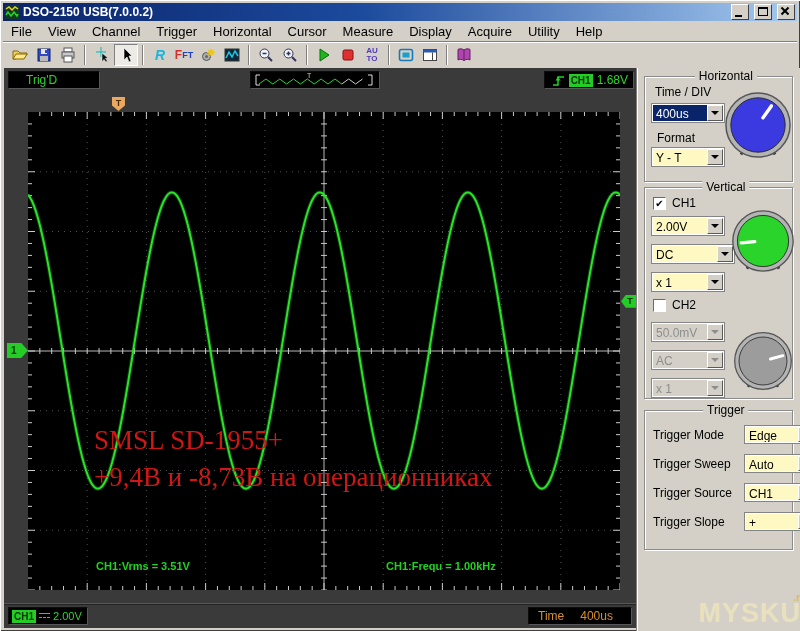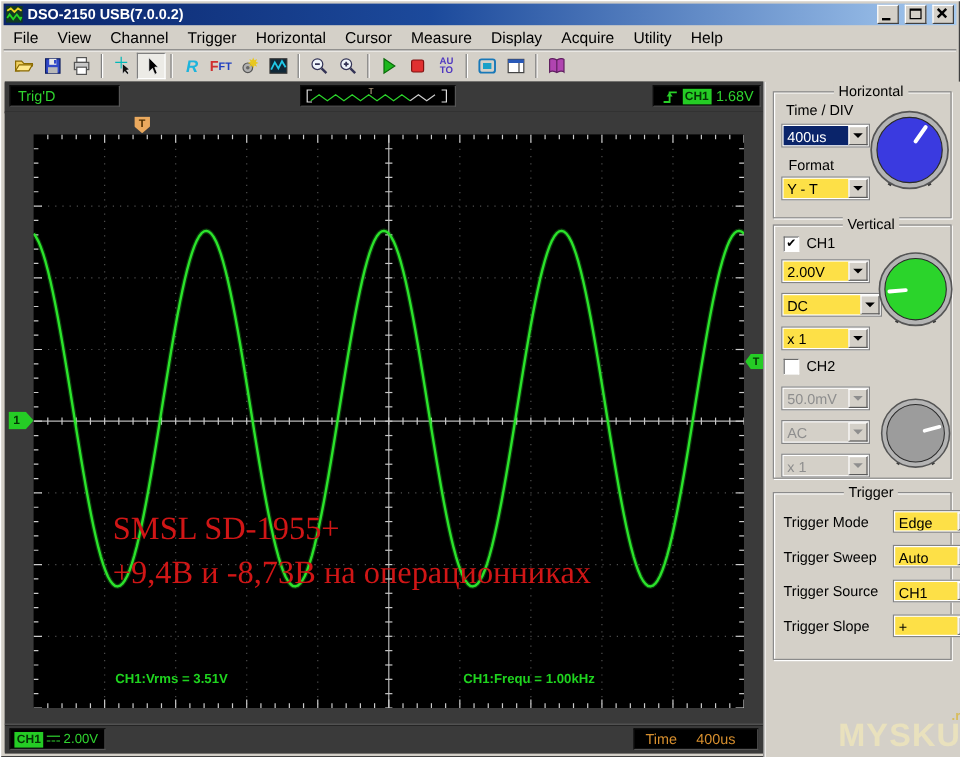--- a/index.html
+++ b/index.html
@@ -31,21 +31,21 @@
   .g-r{color:#1db4dc;font:bold italic 14px "Liberation Sans",sans-serif;}
   .g-f{color:#d03030;font:bold 12px "Liberation Sans",sans-serif;}
   .g-ft{color:#2040c0;font:bold 9px "Liberation Sans",sans-serif;}
   .g-auto{color:#5038c0;font:bold 8px/8px "Liberation Sans",sans-serif;text-align:center;}
   
   .left-client{position:absolute;left:4px;top:68px;width:632px;height:559px;background:#3a3a3a;}
   .tstatus{position:absolute;left:0;top:0;right:0;height:25px;background:#3a3a3a;
            border-bottom:1px solid #1f1f1f;box-shadow:0 1px 0 #4e4e4e;}
   .inset-box{position:absolute;top:3px;height:18px;background:#000;
      border:1px solid;border-color:#0d0d0d #565656 #565656 #0d0d0d;display:flex;align-items:center;box-sizing:border-box;}
-  #trig-box{left:4px;width:92px;padding-left:6px;color:#2fd32f;font-size:12px;}
+  #trig-box{left:4px;width:92px;padding-left:17px;color:#2fd32f;font-size:12px;}
   #preview-box{left:246px;width:130px;}
   #tinfo-box{left:540px;width:90px;gap:4px;padding:0 5px;justify-content:flex-end;}
   #tinfo-box .lvl{color:#2fd32f;font-size:12px;}
   .chbadge{background:#25cc25;color:#053305;font:bold 10px/13px "Liberation Sans",sans-serif;padding:0 2px;}
   
   .scope-backdrop{position:absolute;left:0;top:25px;right:0;height:510px;background:#3a3a3a;}
   #scope-grid{position:absolute;left:24px;top:19px;width:592px;height:478px;background:#000;}
   #scope-grid svg{position:absolute;left:0;top:0;}
   .annotation{position:absolute;left:66px;top:310px;font-family:"Liberation Serif",serif;
      font-size:27px;line-height:37px;white-space:nowrap;}
@@ -71,21 +71,21 @@
   
   .right-panel{position:absolute;left:636px;top:68px;width:164px;height:563px;background:#d4d0c8;
      border-left:1px solid #808080;box-shadow:inset 1px 0 0 #ffffff;}
   .group{position:absolute;left:7px;width:149px;border:1px solid #8b8b8b;
      box-shadow:inset 1px 1px 0 #ffffff,1px 1px 0 #ffffff;box-sizing:border-box;}
   #g-h{top:8px;height:106px;} #g-v{top:119px;height:212px;} #g-t{top:342px;height:140px;}
   .glegend{position:absolute;top:-8px;left:55%;transform:translateX(-50%);background:#d4d0c8;
      padding:0 4px;font-size:12px;white-space:nowrap;}
   .plabel{position:absolute;font-size:12px;color:#000;white-space:nowrap;}
   .combo{position:absolute;height:20px;background:#fff;border:1px solid #848484;box-sizing:border-box;}
-  .combo .fld{position:absolute;left:1px;top:1px;bottom:1px;right:16px;background:#fde047;color:#000;
+  .combo .fld{position:absolute;left:1px;top:1px;bottom:1px;right:16px;background:#fef9c3;color:#000;
      font:12px/16px "Liberation Sans",sans-serif;padding:1px 0 0 3px;overflow:hidden;}
   .combo.sel .fld{background:#0a246a;color:#fff;}
   .combo .cbtn{position:absolute;right:1px;top:1px;bottom:1px;width:14px;background:#d4d0c8;
      border:1px solid;border-color:#fff #5a5a5a #5a5a5a #fff;display:flex;align-items:center;justify-content:center;}
   .combo .cbtn i{display:block;width:0;height:0;border:4px solid transparent;border-top:4px solid #000;margin-top:4px;}
   .combo.dis .fld{background:#d4d0c8;color:#8e8e8e;}
   .combo.dis .cbtn i{border-top-color:#8e8e8e;}
   .chkrow{position:absolute;left:8px;display:flex;gap:6px;align-items:center;font-size:12px;}
   .cbx{width:13px;height:13px;background:#fff;border:1px solid;border-color:#6a6a6a #fff #fff #6a6a6a;
      box-sizing:border-box;text-align:center;font:bold 10px/11px "DejaVu Sans",sans-serif;color:#000;}

